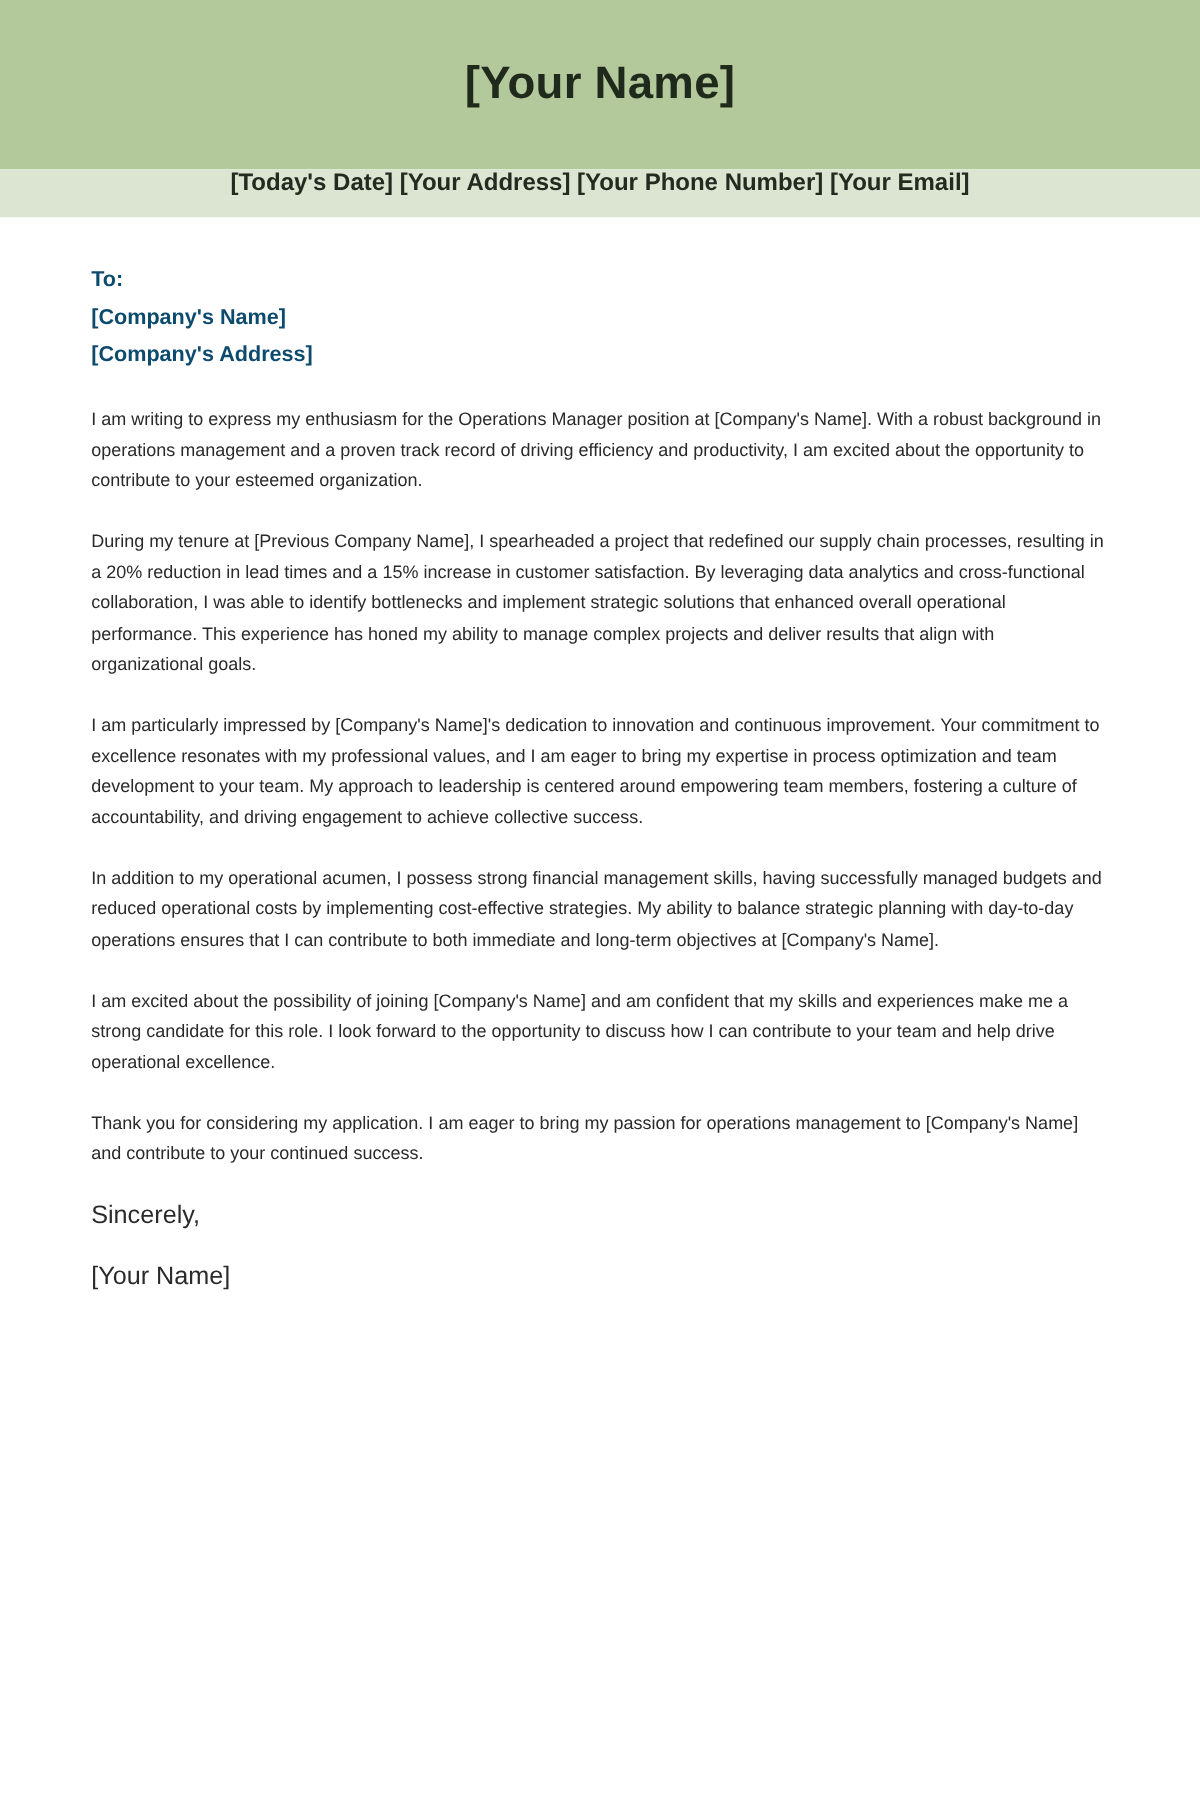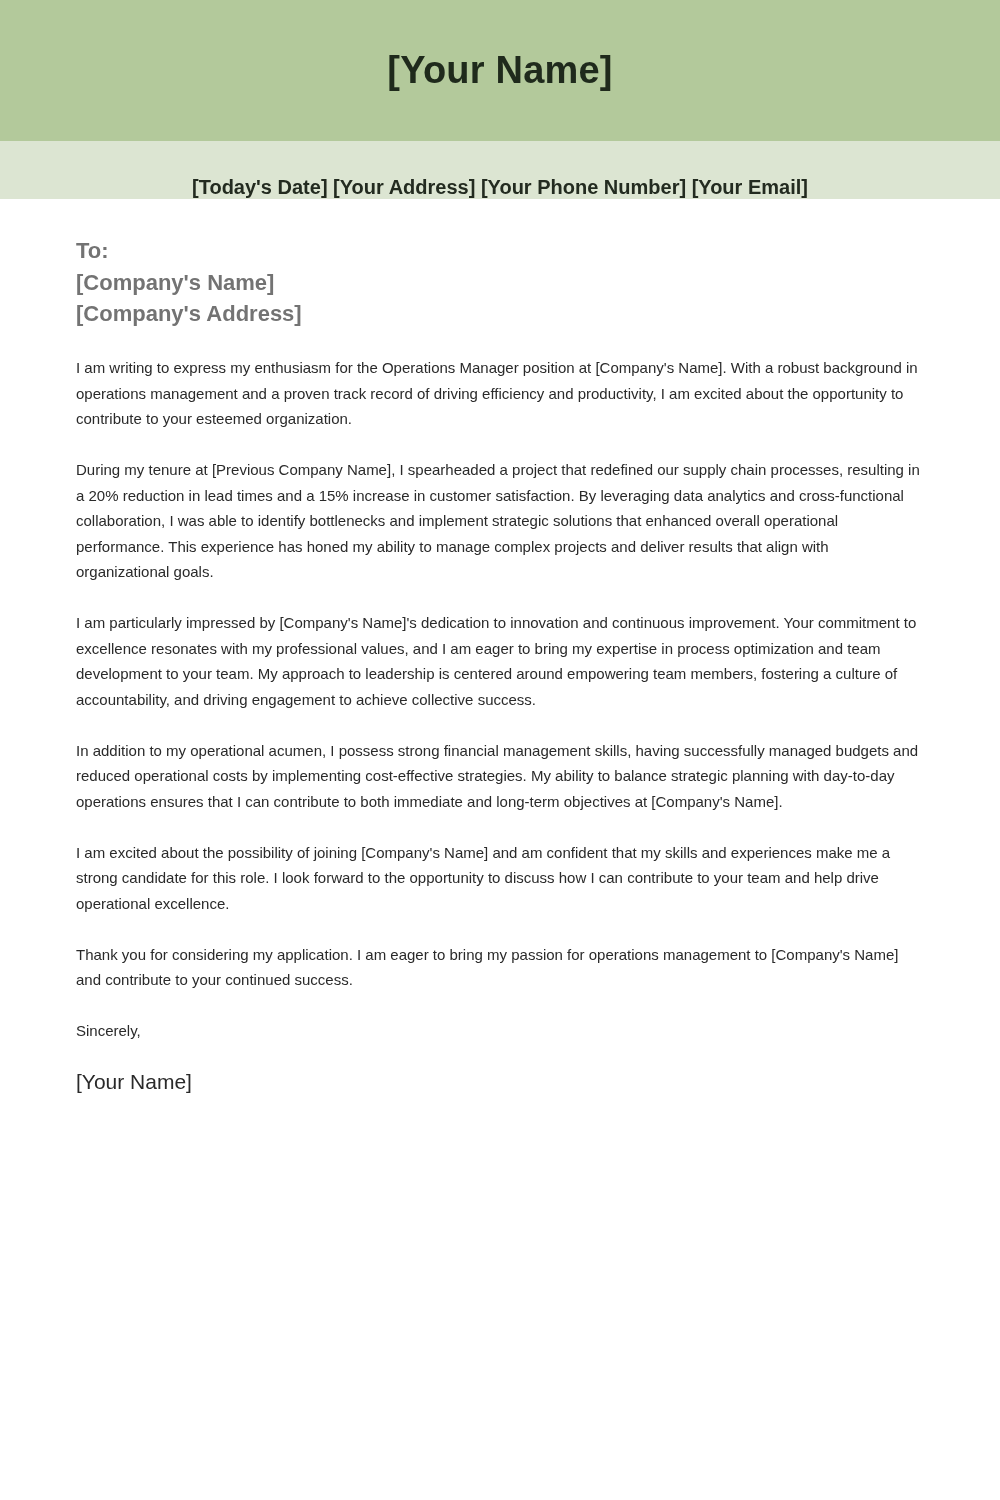--- a/index.html
+++ b/index.html
@@ -9,32 +9,32 @@
   }
   .header {
     height: 141px; background: #b3c99b;
     display: flex; align-items: center; justify-content: center;
   }
   .header h1 {
     margin: 0; font-size: 38px; font-weight: bold; color: #1f2a1c;
     letter-spacing: 0.2px;
   }
   .contact {
-    height: 58px; background: #dce5d2;
-    display: flex; align-items: flex-end; justify-content: center;
+    height: 40px; background: #dce5d2;
+    display: flex; align-items: flex-start; justify-content: center;
     font-size: 20px; font-weight: bold; color: #232b20;
   }
   .content { padding: 36px 76px 0 76px; }
-  .recipient { font-weight: bold; font-size: 22px; line-height: 31.5px; color: #737373; }
+  .recipient { font-weight: bold; font-size: 18px; line-height: 31.5px; color: #0c4a6e; }
   .recipient div { white-space: nowrap; }
   .salutation { margin-top: 26px; font-size: 21px; line-height: 25.5px; }
   .para {
     margin-top: 25.5px; font-size: 15px; line-height: 25.5px; color: #2a2a2a;
   }
-  .closing { margin-top: 25.5px; font-size: 15px; line-height: 25.5px; }
+  .closing { margin-top: 25.5px; font-size: 21px; line-height: 25.5px; }
   .signature { margin-top: 25.5px; font-size: 21px; line-height: 25.5px; }
 </style>
 </head>
 <body>
 
 <div class="header">
   <h1>[Your Name]</h1>
 </div>
 <div class="contact">
   <span>[Today's Date] [Your Address] [Your Phone Number] [Your Email]</span>

